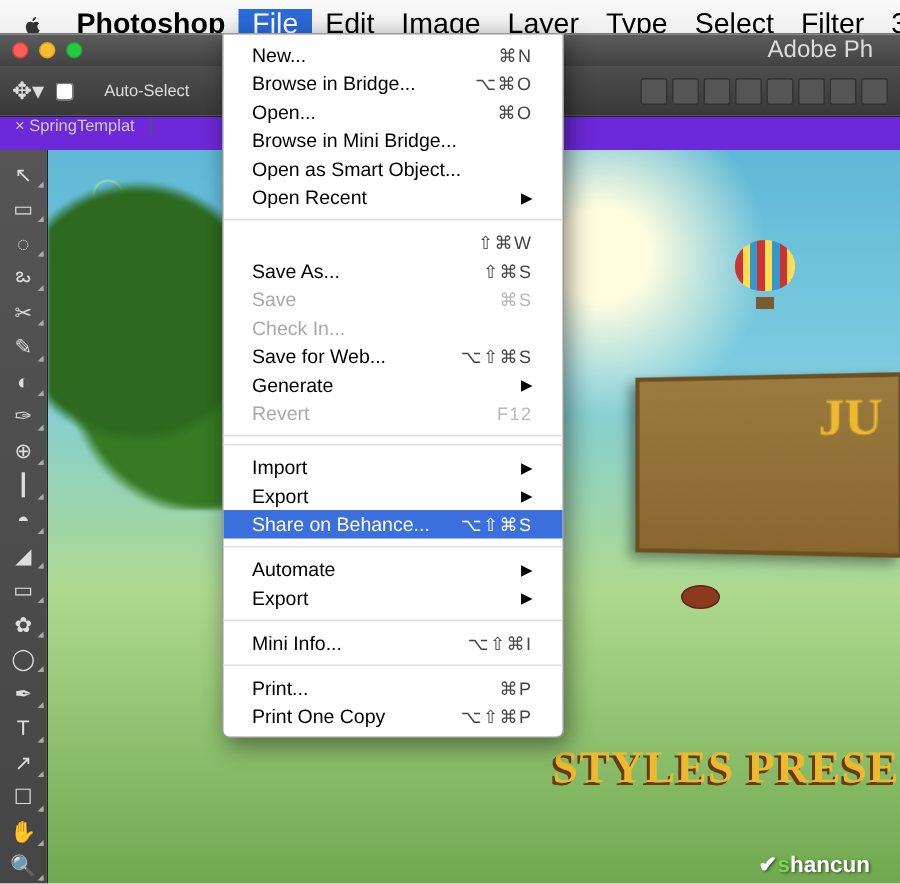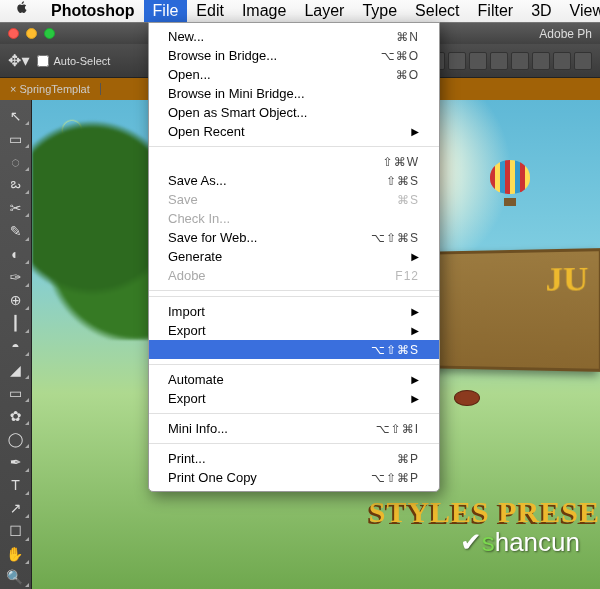--- a/index.html
+++ b/index.html
@@ -1,58 +1,58 @@
 <!DOCTYPE html>
 <html><head>
 <meta charset="utf-8">
 <style>
 *{margin:0;padding:0;box-sizing:border-box;font-family:"Lucida Grande","Helvetica Neue",Arial,sans-serif;-webkit-font-smoothing:antialiased}
 body{background:#fff;width:600px;height:589px;overflow:hidden;position:relative}
-.menubar{background:linear-gradient(#fbfbfb,#e8e8e8);height:34px;display:flex;align-items:flex-start;font-size:16px;color:#000;border-bottom:1px solid #bbb}
+.menubar{background:linear-gradient(#fbfbfb,#e8e8e8);height:34px;display:flex;align-items:center;font-size:19px;color:#000;border-bottom:1px solid #bbb}
 .menubar .apple{padding:0 14px;display:inline-flex;align-items:center}
 .menubar .apple svg{width:14px;height:14px;fill:#333}
 .menubar .item{padding:0 9px;height:22px;display:flex;align-items:center;cursor:default}
 .menubar .item.bold{font-weight:600}
 .menubar .item.active{background:#2a6ad9;color:#fff}
 .window{position:absolute;top:22px;left:0;right:0;bottom:0;background:#d7d7d7}
 .titlebar{height:22px;background:linear-gradient(#5c5c5c,#424242);display:flex;align-items:center;padding-left:8px;border-top:1px solid #777}
 .traffic{display:flex;gap:7px}
 .traffic span{width:11px;height:11px;border-radius:50%;display:inline-block}
 .t-red{background:#ff5f57;border:1px solid #d6423a}
 .t-yel{background:#ffbd2e;border:1px solid #d9a126}
 .t-grn{background:#28c940;border:1px solid #1fa633}
-.titlebar .title{color:#ddd;font-size:12px;position:absolute;right:8px}
+.titlebar .title{color:#ddd;font-size:16px;position:absolute;right:18px}
 .toolbar{height:34px;background:linear-gradient(#4e4e4e,#393939);border-bottom:1px solid #222;display:flex;align-items:center;padding:0 8px;gap:8px}
 .toolbar .move{color:#ddd}
-.toolbar .chk{display:flex;align-items:center;gap:4px;font-size:11px;color:#ddd}
+.toolbar .chk{display:flex;align-items:center;gap:20px;font-size:11px;color:#ddd}
 .toolbar .chk input{width:12px;height:12px}
 .toolbar .right{margin-left:auto;display:flex;gap:3px}
 .toolbar .right span{width:18px;height:18px;background:#555;border:1px solid #333;border-radius:2px}
-.tabbar{height:22px;background:#a16207;display:flex;align-items:center}
+.tabbar{height:22px;background:#6d28d9;display:flex;align-items:flex-start}
 .tab{color:#ccc;font-size:11px;padding:0 10px;border-right:1px solid #555}
 .workspace{position:absolute;top:78px;left:0;right:0;bottom:0;display:flex}
 .toolpanel{width:32px;background:linear-gradient(#555,#454545);border-right:1px solid #222;display:flex;flex-direction:column;padding-top:4px}
 .tool{height:24px;display:flex;align-items:center;justify-content:center;color:#ddd;font-size:14px;cursor:default;position:relative}
 .tool::after{content:"";position:absolute;right:2px;bottom:2px;border:2px solid transparent;border-right-color:#aaa;border-bottom-color:#aaa;width:0;height:0}
 .canvas{flex:1;position:relative;overflow:hidden;background:linear-gradient(180deg,#5fb8d6 0%,#7dcce0 30%,#aed98f 60%,#6fa84e 100%)}
 .sun{position:absolute;top:-40px;left:260px;width:220px;height:220px;background:radial-gradient(circle,#fffde0 20%,rgba(255,253,224,0.5) 45%,transparent 70%);border-radius:50%}
 .balloon{position:absolute;top:60px;right:70px;width:40px;height:48px}
 .balloon .env{width:40px;height:34px;border-radius:50% 50% 45% 45%;background:repeating-linear-gradient(90deg,#c33 0 5px,#fd5 5px 10px,#39c 10px 15px)}
 .balloon .bsk{width:12px;height:8px;background:#7a5a2e;margin:4px auto 0}
 .trees{position:absolute;left:0;top:20px;width:150px;height:220px;background:radial-gradient(circle at 40% 40%,#2d6a1f 50%,transparent 55%),radial-gradient(circle at 70% 60%,#367a24 50%,transparent 55%);filter:blur(1px)}
 .sign{position:absolute;right:0;top:150px;width:180px;height:120px;background:linear-gradient(#9b7a3f,#89672f);border:3px solid #6d4f22;transform:perspective(400px) rotateY(-8deg);box-shadow:-4px 4px 8px rgba(0,0,0,0.4)}
 .sign::before{content:"JU";position:absolute;top:8px;right:10px;font-size:34px;font-weight:900;color:#edb92e;font-family:Impact,Arial Black}
 .football{position:absolute;right:120px;top:290px;width:26px;height:16px;background:#8b3a1e;border-radius:50%;border:1px solid #5a2410}
 .bigtext{position:absolute;bottom:60px;right:0;font-size:30px;font-weight:900;color:#edb92e;font-family:Impact,Arial Black;text-shadow:-2px 2px 0 #6b3a0c;letter-spacing:1px}
-.watermark{position:absolute;bottom:31px;right:20px;color:#fff;font-size:26px;font-weight:normal;text-shadow:1px 1px 2px rgba(0,0,0,0.5)}
+.watermark{position:absolute;bottom:4px;right:20px;color:#fff;font-size:15px;font-weight:bold;text-shadow:1px 1px 2px rgba(0,0,0,0.5)}
 .watermark .g{color:#7bd84e}
 .fw{position:absolute;width:60px;height:60px;background:radial-gradient(circle,transparent 20%,rgba(200,230,140,0.6) 22%,transparent 26%);filter:blur(0.5px)}
 .fw1{top:0;left:10px}
 .fw2{top:30px;left:60px}
-.dropdown{position:absolute;top:22px;left:148px;width:292px;background:#fff;border:1px solid #999;border-radius:0 0 5px 5px;box-shadow:3px 5px 16px rgba(0,0,0,0.45);font-size:13px;padding:4px 0;z-index:1000}
+.dropdown{position:absolute;top:22px;left:148px;width:228px;background:#fff;border:1px solid #999;border-radius:0 0 5px 5px;box-shadow:3px 5px 16px rgba(0,0,0,0.45);font-size:13px;padding:4px 0;z-index:1000}
 .dropdown .mi{height:19px;display:flex;align-items:center;padding:0 20px 0 19px;cursor:default;position:relative;color:#000}
 .dropdown .mi.disabled{color:#a9a9a9}
 .dropdown .mi.hl{background:#3a6fdd;color:#fff}
 .dropdown .mi .sc{margin-left:auto;font-size:12px;color:#444;letter-spacing:1px}
 .dropdown .mi.disabled .sc{color:#b8b8b8}
 .dropdown .mi.hl .sc{color:#fff}
 .dropdown .mi .arr{margin-left:auto;font-size:10px}
 .dropdown hr{border:none;border-top:1px solid #e0e0e0;margin:5px 0}
 </style>
 </head>
@@ -186,34 +186,35 @@
     </div>
     <div class="mi">
       <span>Save for Web...</span>
       <span class="sc">⌥⇧⌘S</span>
     </div>
     <div class="mi">
       <span>Generate</span>
       <span class="arr">▶</span>
     </div>
     <div class="mi disabled">
-      <span>Adobe</span>
+      <span>Revert</span>
       <span class="sc">F12</span>
     </div>
     <hr>
     <hr>
     <div class="mi">
       <span>Import</span>
       <span class="arr">▶</span>
     </div>
     <div class="mi">
       <span>Export</span>
       <span class="arr">▶</span>
     </div>
     <div class="mi hl">
+      <span>Share on Behance...</span>
       <span class="sc">⌥⇧⌘S</span>
     </div>
     <hr>
     <div class="mi">
       <span>Automate</span>
       <span class="arr">▶</span>
     </div>
     <div class="mi">
       <span>Export</span>
       <span class="arr">▶</span>

